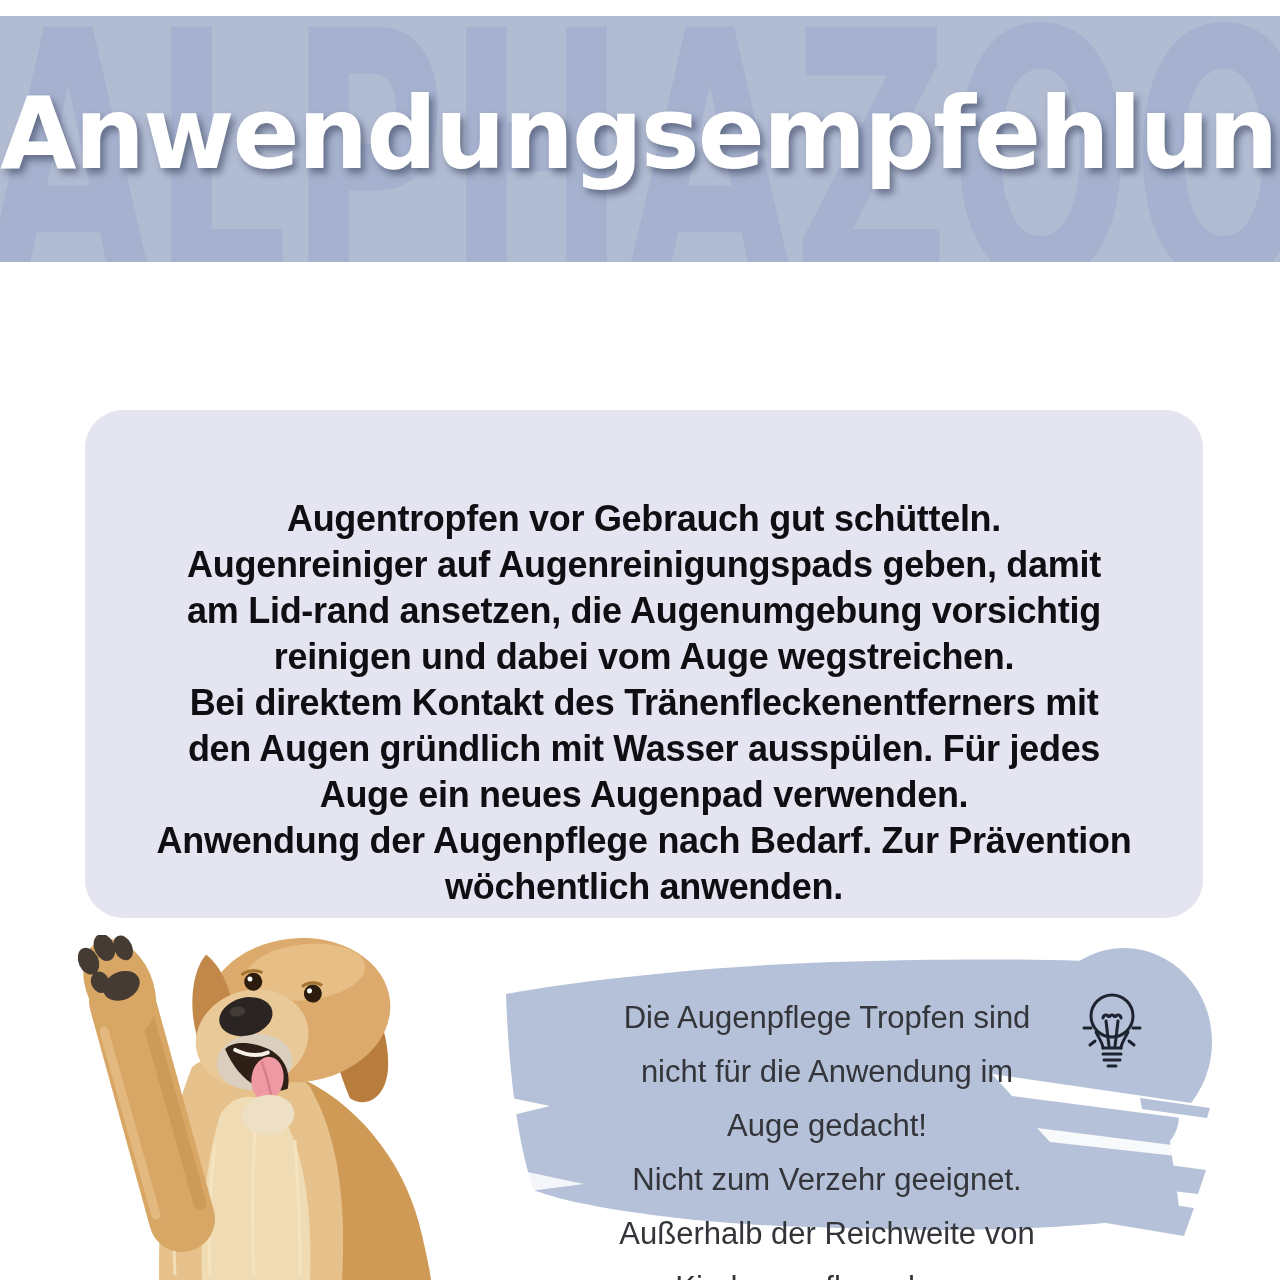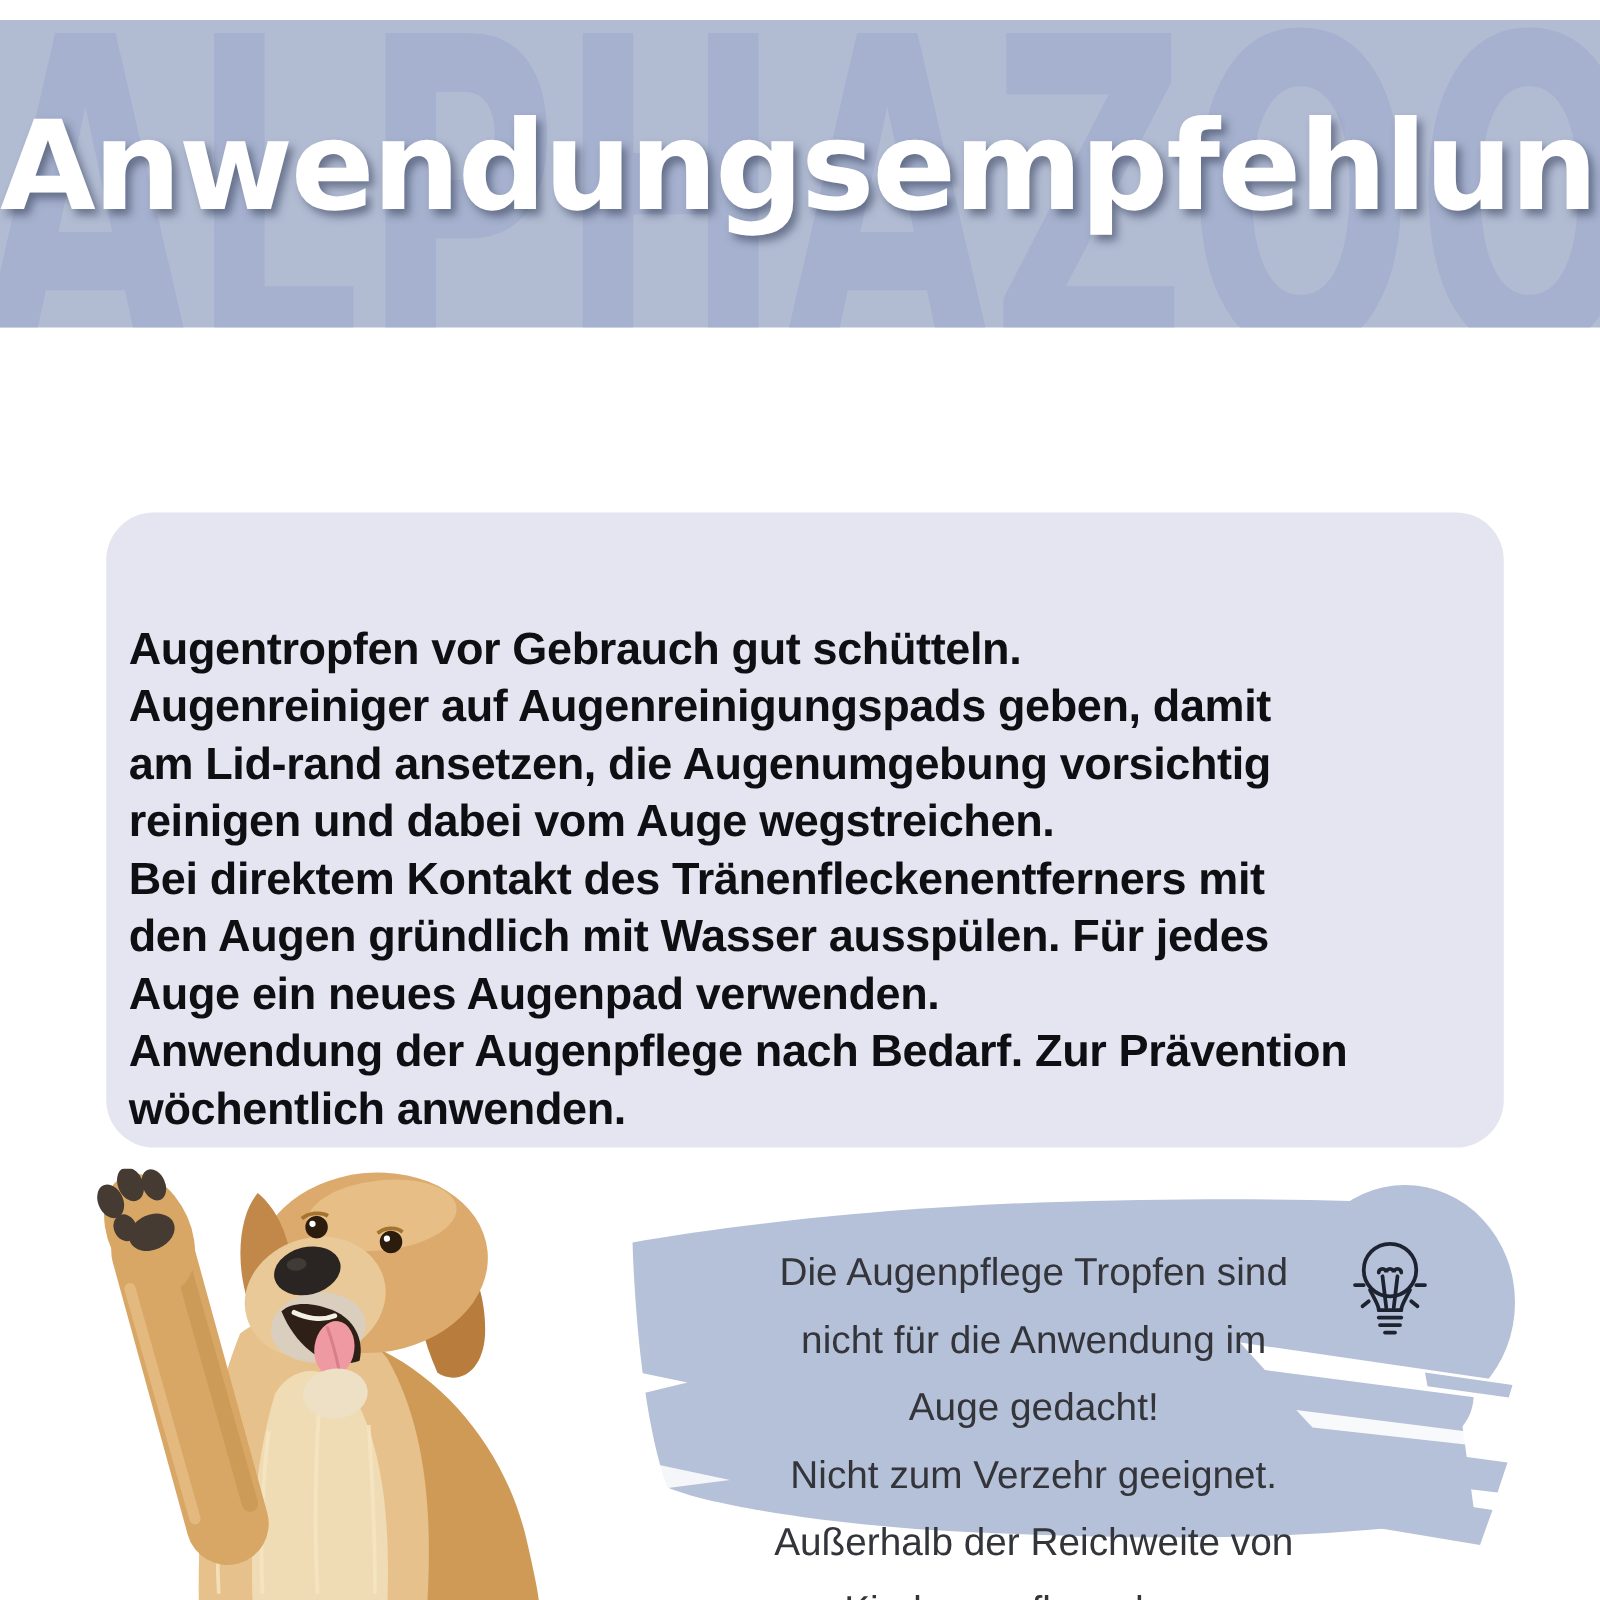--- a/index.html
+++ b/index.html
@@ -12,21 +12,21 @@
   .wm-svg text{font-family:"DejaVu Sans",sans-serif;font-weight:bold;fill:#a5b1ce;}
   .page-title{position:absolute;left:0;right:0;top:60px;text-align:center;
               font-family:"DejaVu Sans",sans-serif;font-weight:bold;font-size:99px;
               letter-spacing:-2px;color:#ffffff;white-space:nowrap;
               text-shadow:4px 5px 7px rgba(47,57,82,.55);}
 
   
   .card{position:absolute;left:85px;top:410px;width:1118px;height:508px;
         background:#e4e5f0;border-radius:38px;}
   .card p{margin:0;padding:86px 18px 0;font-size:36px;line-height:46px;font-weight:bold;
-          color:#0f0f13;white-space:pre-line;letter-spacing:-0.3px;}
+          color:#0f0f13;text-align:center;white-space:pre-line;letter-spacing:-0.3px;}
 
   
   .brush-svg{position:absolute;left:492px;top:946px;z-index:1;}
   .note-text{position:absolute;left:520px;top:991px;width:614px;z-index:2;margin:0;
              font-size:31px;line-height:54px;font-weight:normal;color:#33353a;
              text-align:center;white-space:pre-line;}
   .bulb-svg{position:absolute;left:1082px;top:988px;z-index:3;}
 
   
   .dog-svg{position:absolute;left:10px;top:935px;z-index:2;}

